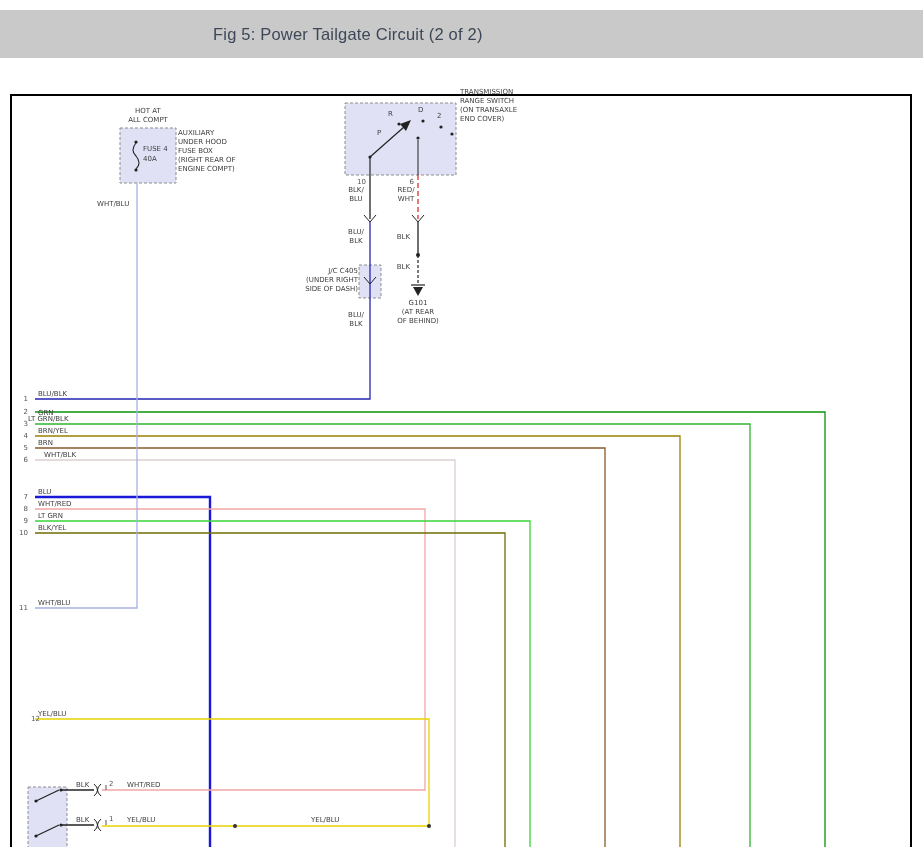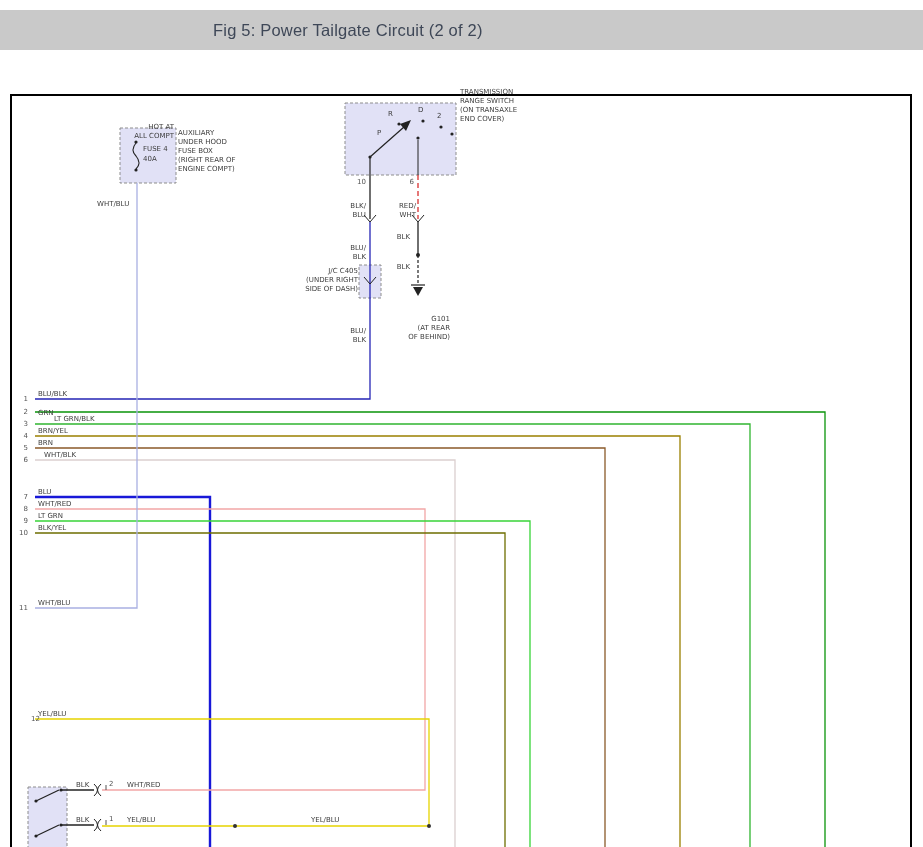--- a/index.html
+++ b/index.html
@@ -1,25 +1,25 @@
 <!DOCTYPE html>
 <html><head>
 <meta charset="utf-8">
 <style>
   html,body{margin:0;padding:0;background:#ffffff;}
   .page{position:relative;width:923px;height:847px;background:#ffffff;overflow:hidden;
         font-family:"DejaVu Sans",sans-serif;}
-  .titlebar{position:absolute;left:0;top:10px;width:923px;height:40px;background:#c9c9c9;
+  .titlebar{position:absolute;left:0;top:10px;width:923px;height:48px;background:#c9c9c9;
             display:flex;align-items:center;}
   .title{margin-left:213px;font-size:16.5px;color:#3e4757;letter-spacing:.2px;
          font-family:"Liberation Sans",sans-serif;}
   .diagram{position:absolute;left:0;top:0;width:923px;height:847px;}
   .diagram svg{position:absolute;left:0;top:0;}
   .lbl{position:absolute;font-size:7px;line-height:9px;color:#3c3c3c;white-space:nowrap;}
-  .lbl.c{text-align:right;margin-top:16px;}
+  .lbl.c{text-align:center;}
   .lbl.r{text-align:right;}
   .num{color:#555;}
 </style>
 </head>
 <body>
 
 <div class="page">
 
   <div class="titlebar">
     <span class="title">Fig 5: Power Tailgate Circuit (2 of 2)</span>
@@ -164,21 +164,21 @@
       <div>G101</div>
       <div>(AT REAR</div>
       <div>OF BEHIND)</div>
     </div>
 
     <div class="lbl r num" style="left:14px;top:395px;width:14px">1</div>
     <div class="lbl" style="left:38px;top:390px">BLU/BLK</div>
     <div class="lbl r num" style="left:14px;top:408px;width:14px">2</div>
     <div class="lbl" style="left:38px;top:409px">GRN</div>
     <div class="lbl r num" style="left:14px;top:420px;width:14px">3</div>
-    <div class="lbl" style="left:54px;top:415px">LT GRN/BLK</div>
+    <div class="lbl" style="left:28px;top:415px">LT GRN/BLK</div>
     <div class="lbl r num" style="left:14px;top:432px;width:14px">4</div>
     <div class="lbl" style="left:38px;top:427px">BRN/YEL</div>
     <div class="lbl r num" style="left:14px;top:444px;width:14px">5</div>
     <div class="lbl" style="left:38px;top:439px">BRN</div>
     <div class="lbl r num" style="left:14px;top:456px;width:14px">6</div>
     <div class="lbl" style="left:44px;top:451px">WHT/BLK</div>
     <div class="lbl r num" style="left:14px;top:493px;width:14px">7</div>
     <div class="lbl" style="left:38px;top:488px">BLU</div>
     <div class="lbl r num" style="left:14px;top:505px;width:14px">8</div>
     <div class="lbl" style="left:38px;top:500px">WHT/RED</div>

